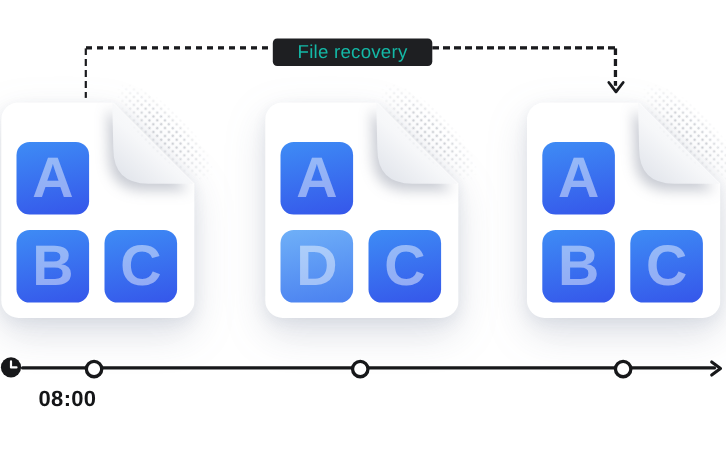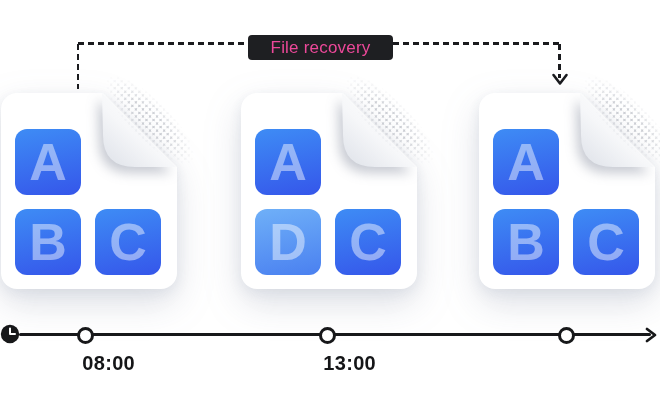--- a/index.html
+++ b/index.html
@@ -15,21 +15,21 @@
     background:repeating-linear-gradient(180deg,#1a1b1e 0 6px,transparent 6px 10px);}
   .dash-left-h{left:78px;top:42px;width:170px;}
   .dash-left-v{left:76.5px;top:44px;height:45px;}
   .dash-right-h{left:393px;top:42px;width:167px;}
   .dash-right-v{left:558px;top:44px;height:34px;}
   .arrow-down{position:absolute;left:551px;top:73px;}
   
   .pill{
     position:absolute;left:248px;top:35px;width:145px;height:25px;
     background:#1e1f22;border-radius:4px;display:flex;align-items:center;justify-content:center;
-    color:#ec4899;font-size:17px;letter-spacing:.2px;
+    color:#14b8a6;font-size:17px;letter-spacing:.2px;
   }
   
   .card{
     position:absolute;width:176px;height:196px;
     filter:drop-shadow(0 14px 18px rgba(82,95,125,.18)) drop-shadow(0 4px 6px rgba(82,95,125,.10));
   }
   .card-body{
     position:absolute;inset:0;background:#ffffff;border-radius:16px;
     clip-path:polygon(0 0,calc(100% - 74px) 0,100% 74px,100% 100%,0 100%);
   }
@@ -58,21 +58,21 @@
   
   .tl-line{position:absolute;left:19px;top:333px;width:632px;height:2.8px;background:#17181a;border-radius:2px;}
   .clock{position:absolute;left:0;top:324px;}
   .tl-dot{
     position:absolute;top:326.5px;width:17px;height:17px;box-sizing:border-box;
     border:3px solid #17181a;background:#ffffff;border-radius:50%;
   }
   .dot-1{left:76.5px;} .dot-2{left:318.5px;} .dot-3{left:557.5px;}
   .tl-arrow{position:absolute;left:643px;top:327px;}
   .time{
-    position:absolute;top:352px;width:100px;text-align:right;
+    position:absolute;top:352px;width:100px;text-align:left;
     font-size:20px;font-weight:600;color:#141517;letter-spacing:.3px;
   }
   .time-1{left:35px;} .time-2{left:276px;} .time-3{left:516px;}
   .defs-holder{position:absolute;width:0;height:0;overflow:hidden;}
 </style>
 </head>
 <body>
 
 <div class="stage">
 
@@ -154,15 +154,14 @@
     <circle cx="10" cy="10" r="9.2" fill="#17181a"></circle>
     <path d="M10 10 L10 4.6 M10 10 L15 10" stroke="#ffffff" stroke-width="2" stroke-linecap="round" fill="none"></path>
   </svg>
   <div class="tl-dot dot-1"></div>
   <div class="tl-dot dot-2"></div>
   <div class="tl-dot dot-3"></div>
   <svg class="tl-arrow" width="16" height="16">
     <path d="M4 2 L12 8 L4 14" fill="none" stroke="#17181a" stroke-width="2.8" stroke-linecap="round" stroke-linejoin="round"></path>
   </svg>
   <div class="time time-1">08:00</div>
-  <div class="time time-2">13:00</div>
 
 </div>
 
 </body></html>

